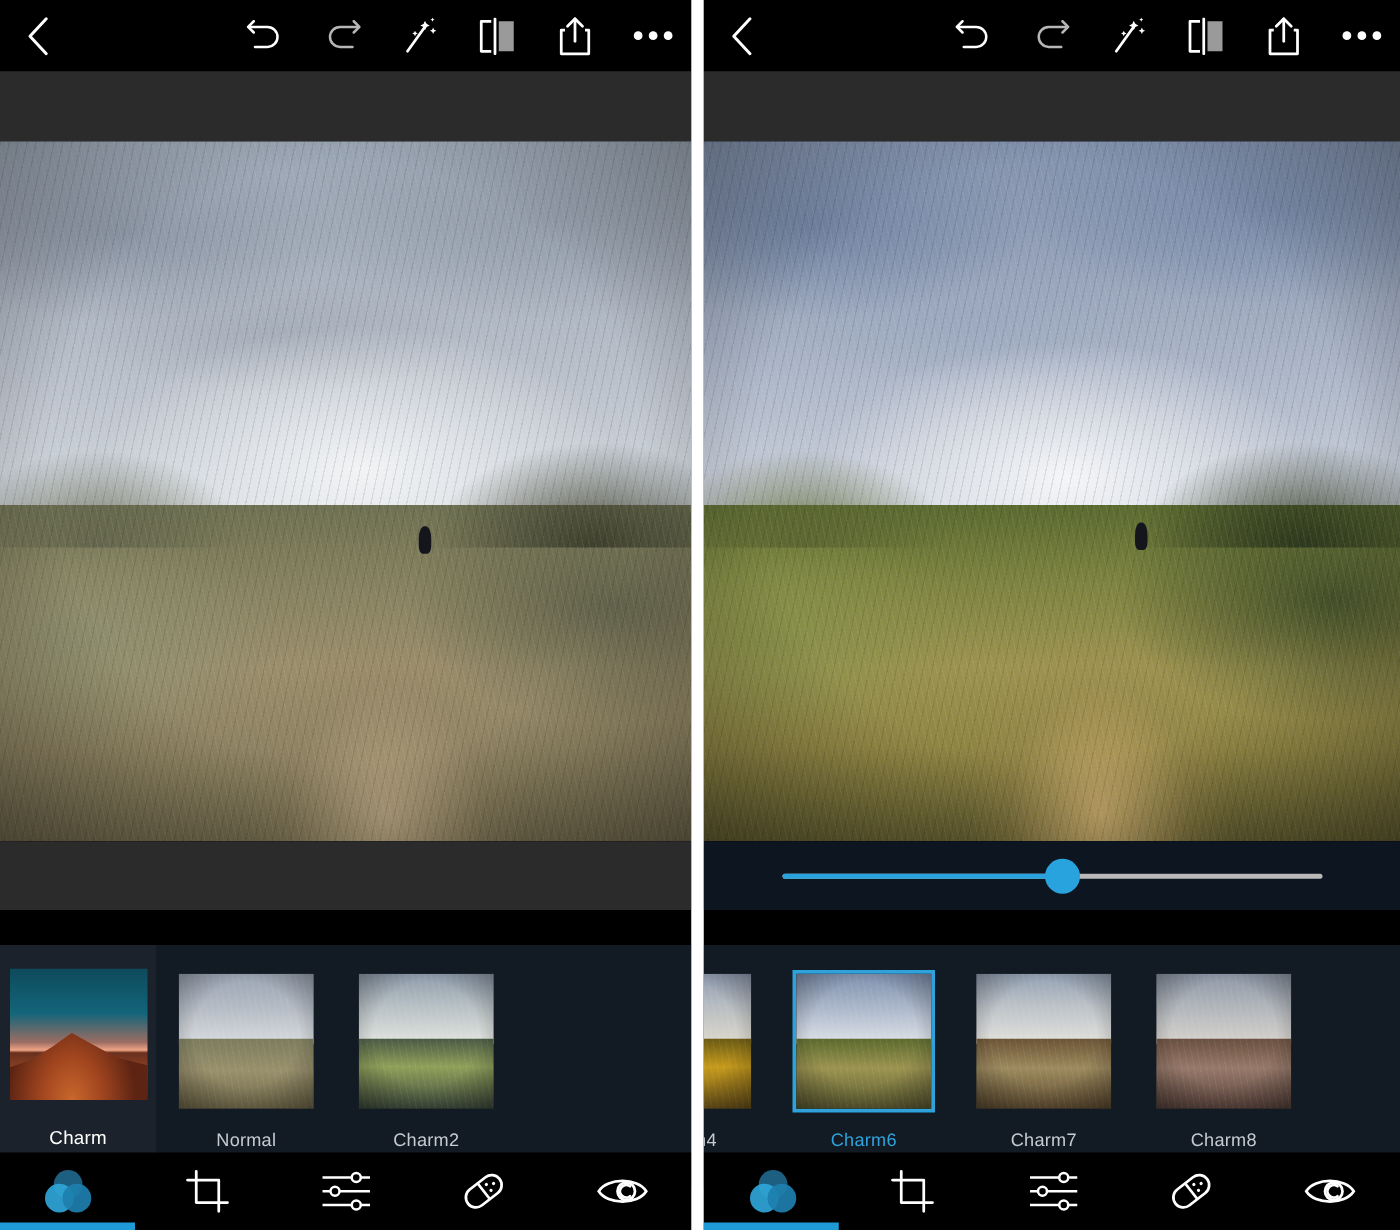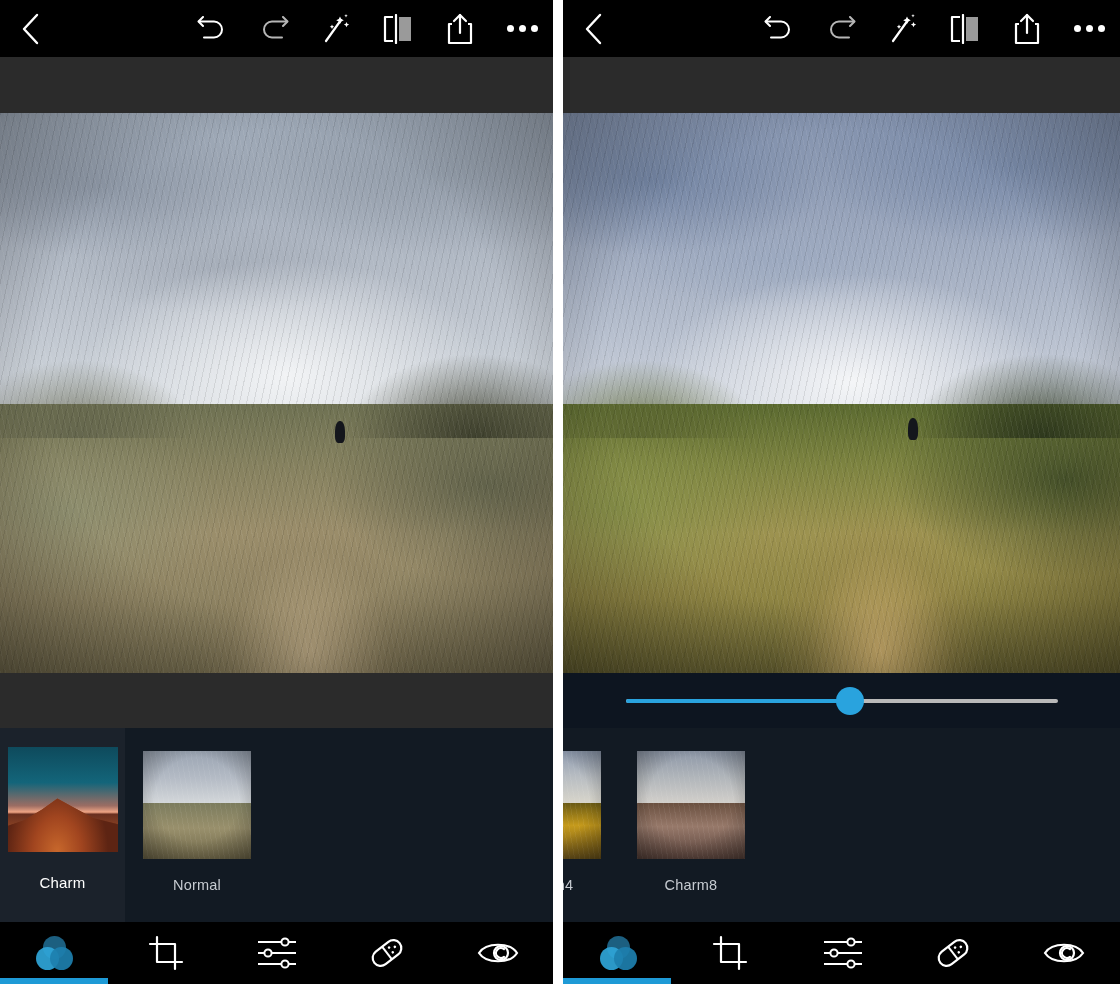--- a/index.html
+++ b/index.html
@@ -169,21 +169,21 @@
   .slider-thumb {
     position: absolute; top: 50%;
     width: 28px; height: 28px; border-radius: 50%;
     background: #29a9e0;
     transform: translate(-50%, -50%);
   }
 
   
   .strip {
     position: absolute; left: 0; right: 0;
-    top: 728px; height: 194px;
+    top: 756px; height: 194px;
     background: #121a23;
     display: flex; align-items: flex-start;
     overflow: hidden;
   }
   .cat-card {
     flex: 0 0 auto;
     width: 125px; height: 194px;
     background: #1b222b;
     display: flex; flex-direction: column; align-items: center;
     padding-top: 19px;
@@ -377,20 +377,31 @@
           <div class="preset">
             <div class="preset-thumb">
               <div class="tscene t-normal">
                 <div class="tsky"></div>
                 <div class="tgnd"></div>
                 <div class="tgrain"></div>
                 <div class="tvig"></div>
               </div>
             </div>
             <div class="preset-label">Normal</div>
+          </div>
+          <div class="preset">
+            <div class="preset-thumb">
+              <div class="tscene t-charm2">
+                <div class="tsky"></div>
+                <div class="tgnd"></div>
+                <div class="tgrain"></div>
+                <div class="tvig"></div>
+              </div>
+            </div>
+            <div class="preset-label">Charm2</div>
           </div>
         </div>
     </div>
 
     <div class="nav">
       <div class="nav-btn">
         <div class="looks-icon">
           <span class="c1"></span>
             <span class="c2"></span>
             <span class="c3"></span>
@@ -516,20 +527,42 @@
             <div class="preset-thumb">
               <div class="tscene t-charm4">
                 <div class="tsky"></div>
                 <div class="tgnd"></div>
                 <div class="tgrain"></div>
                 <div class="tvig"></div>
               </div>
             </div>
             <div class="preset-label">Charm4</div>
           </div>
+          <div class="preset selected">
+            <div class="preset-thumb">
+              <div class="tscene t-charm6">
+                <div class="tsky"></div>
+                <div class="tgnd"></div>
+                <div class="tgrain"></div>
+                <div class="tvig"></div>
+              </div>
+            </div>
+            <div class="preset-label">Charm6</div>
+          </div>
+          <div class="preset">
+            <div class="preset-thumb">
+              <div class="tscene t-charm7">
+                <div class="tsky"></div>
+                <div class="tgnd"></div>
+                <div class="tgrain"></div>
+                <div class="tvig"></div>
+              </div>
+            </div>
+            <div class="preset-label">Charm7</div>
+          </div>
           <div class="preset">
             <div class="preset-thumb">
               <div class="tscene t-charm8">
                 <div class="tsky"></div>
                 <div class="tgnd"></div>
                 <div class="tgrain"></div>
                 <div class="tvig"></div>
               </div>
             </div>
             <div class="preset-label">Charm8</div>

